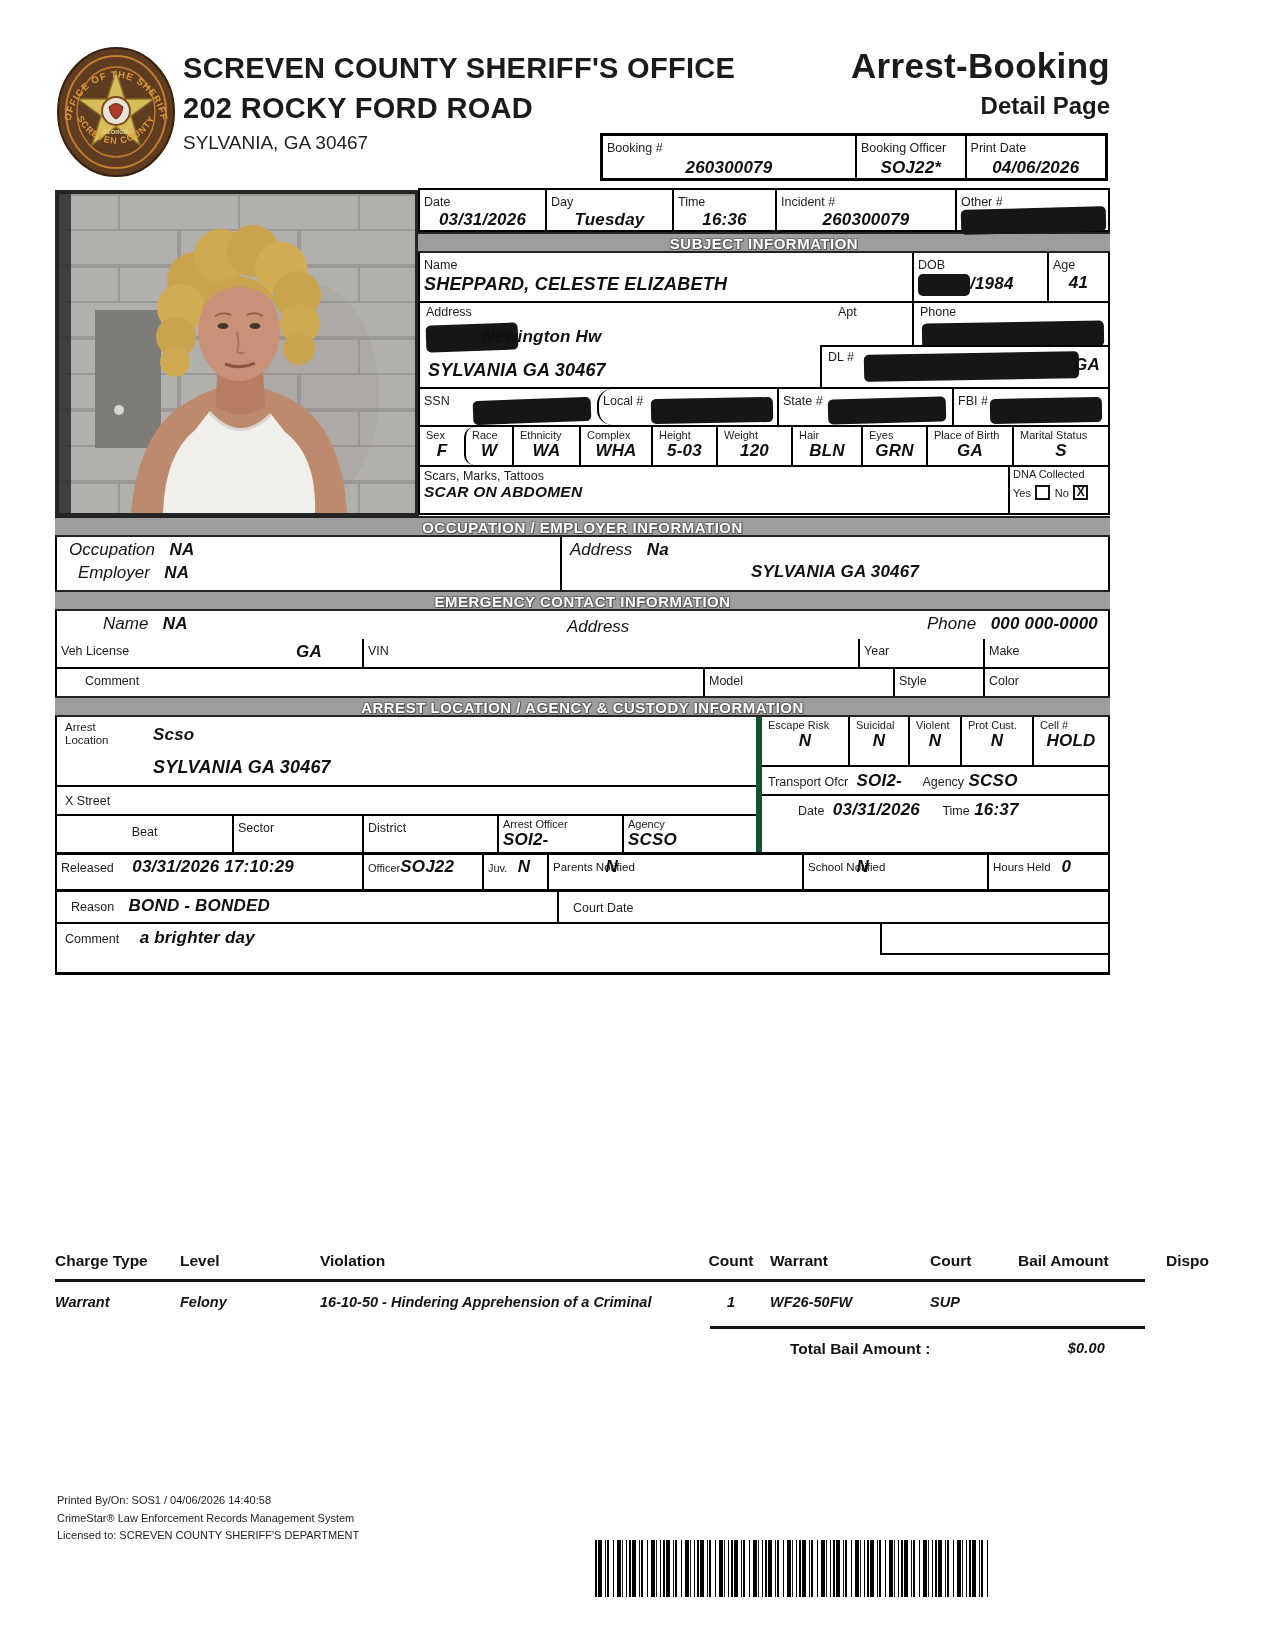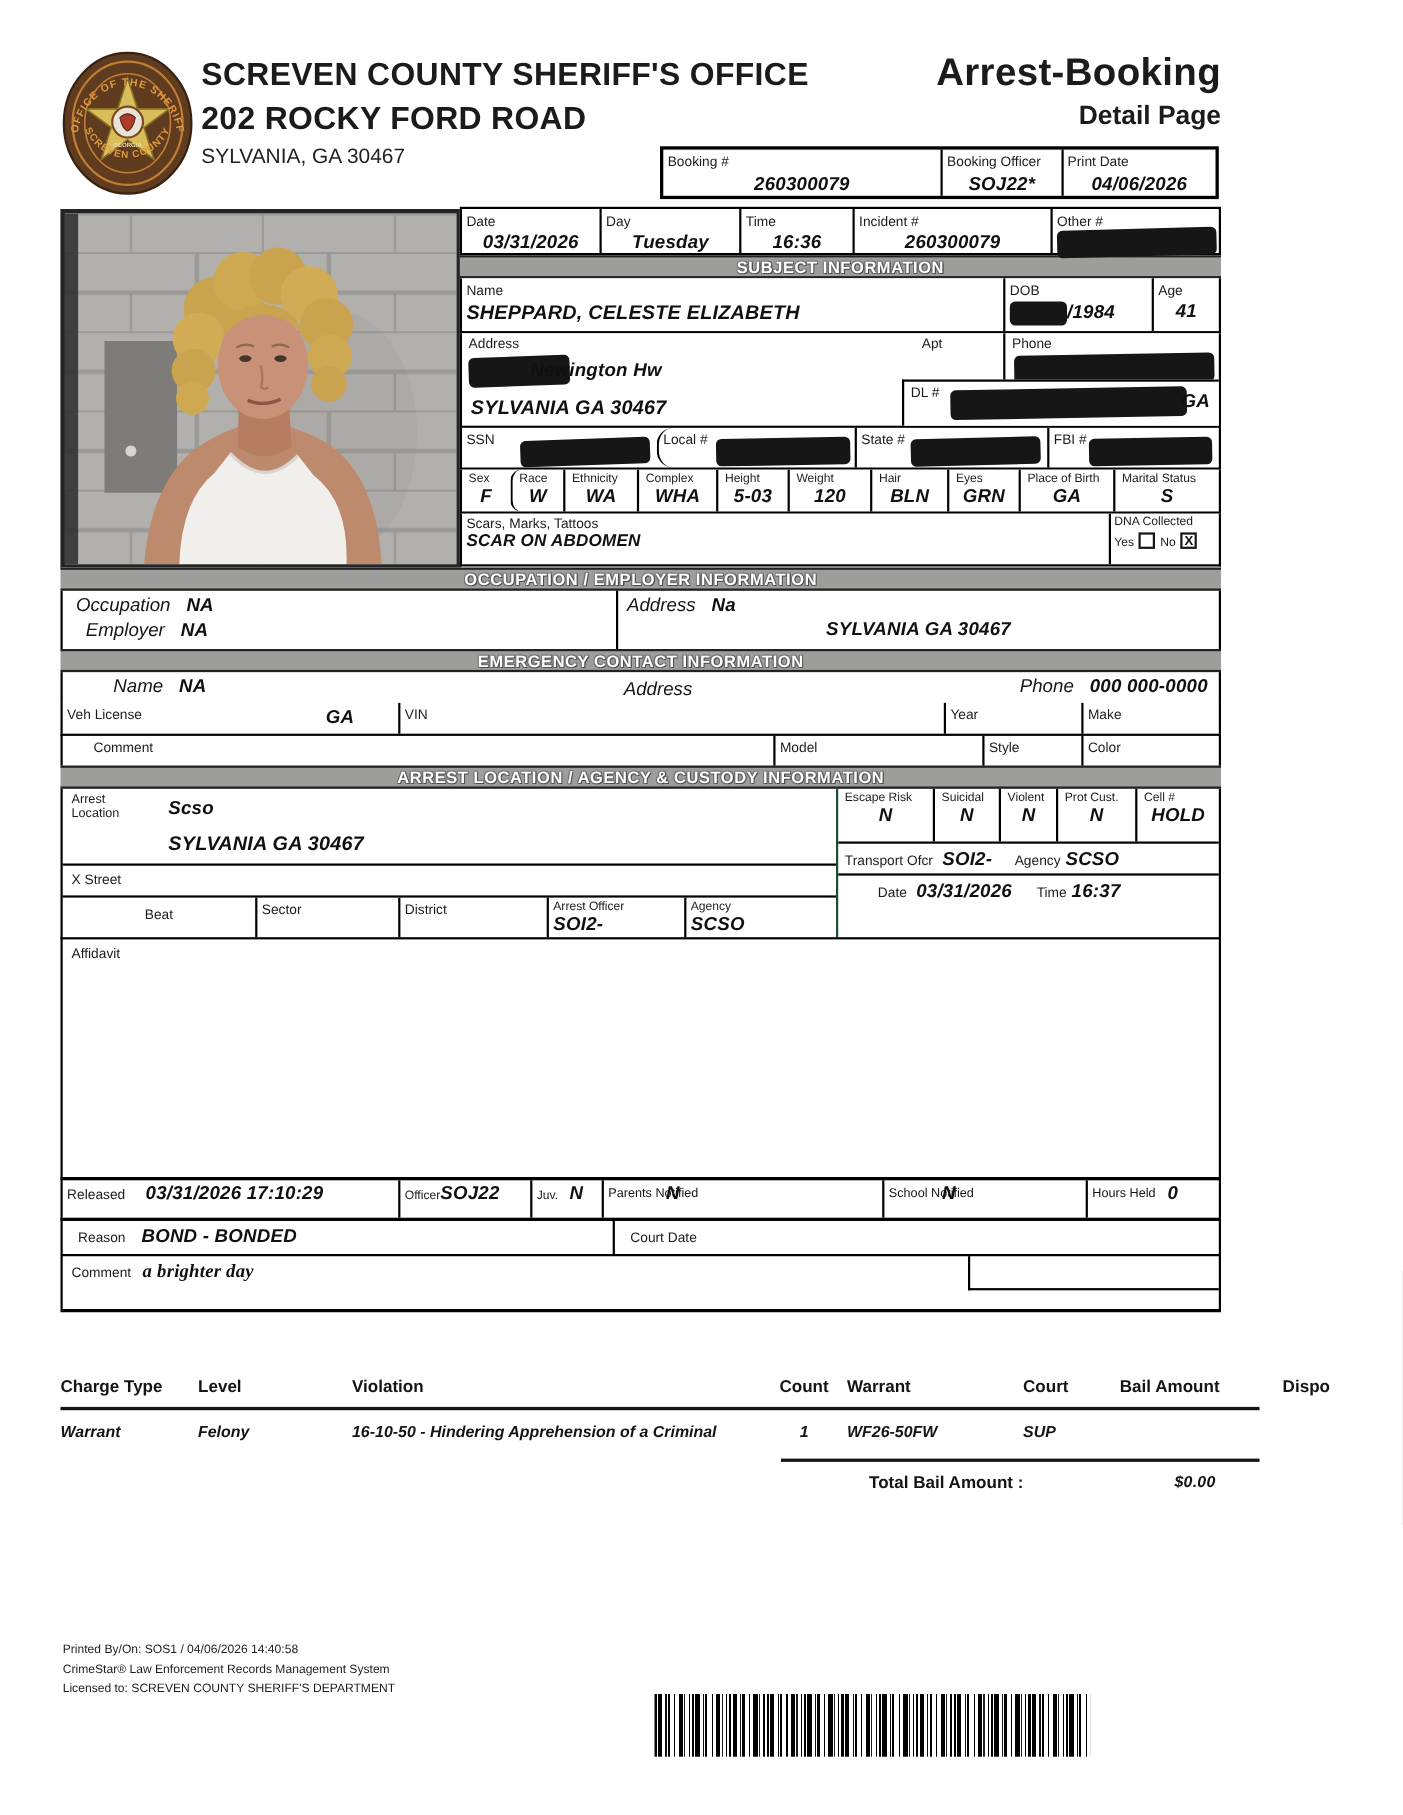--- a/index.html
+++ b/index.html
@@ -363,21 +363,21 @@
       </div>
       <div class="cell bl" style="width:125px;">
         <span class="lbl">Color</span>
       </div>
     </div>
 
 
     <div class="bar">ARREST LOCATION / AGENCY &amp; CUSTODY INFORMATION</div>
 
     <div class="lf-sec flexrow" style="height:135px;">
-      <div style="width:705px; border-right:2px solid #14532d;">
+      <div style="width:705px; border-right:6px solid #14532d;">
         <div style="height:68px; position:relative; padding:4px 8px;">
           <span class="two-line-lbl" style="width:52px; color:#1c1c1c;">Arrest Location</span>
           <span class="val abs" style="left:96px; top:8px;">Scso</span>
           <span class="val abs" style="left:96px; top:40px; font-size:18px;">SYLVANIA GA 30467</span>
         </div>
         <div style="height:29px; border-top:2px solid #000; padding:4px 8px;">
           <span class="lbl">X Street</span>
         </div>
         <div class="flexrow" style="height:38px; border-top:2px solid #000;">
           <div class="cell" style="width:175px; text-align:center; padding-top:6px;">
@@ -430,23 +430,20 @@
         </div>
         <div style="height:30px; border-top:2px solid #000; padding:4px 6px; white-space:nowrap;">
           <span class="lbl" style="margin-left:30px;">Date</span>
           <span class="val" style="margin-left:4px;">03/31/2026</span>
           <span class="lbl" style="margin-left:18px;">Time</span>
           <span class="val">16:37</span>
         </div>
       </div>
     </div>
 
-    <div class="lf-sec" style="height:218px; border-top:2px solid #000; padding:4px 8px;">
-      <span class="lbl">Affidavit</span>
-    </div>
 
     <div class="lf-sec flexrow" style="height:37px; border-top:3px solid #000;">
       <div class="cell" style="width:305px; white-space:nowrap;">
         <span class="lbl">Released</span>
         <span class="val" style="margin-left:14px;">03/31/2026 17:10:29</span>
       </div>
       <div class="cell bl" style="width:120px; white-space:nowrap;">
         <span class="lbl-sm">Officer</span><span class="val">SOJ22</span>
       </div>
       <div class="cell bl" style="width:65px; white-space:nowrap;">
@@ -472,21 +469,21 @@
         <span class="lbl">Reason</span>
         <span class="val" style="margin-left:10px;">BOND - BONDED</span>
       </div>
       <div class="cell bl" style="flex:1; padding-left:14px; padding-top:6px;">
         <span class="lbl">Court Date</span>
       </div>
     </div>
 
     <div class="lf-sec" style="height:53px; border-top:2px solid #000; border-bottom:3px solid #000; padding:4px 8px;">
       <span class="lbl">Comment</span>
-      <span class="val" style="margin-left:6px;font-family:Liberation Serif, serif;">a brighter day</span>
+      <span class="val" style="margin-left:16px;">a brighter day</span>
       <span class="abs" style="right:0; top:0; width:228px; height:31px; border-left:2px solid #000; border-bottom:2px solid #000;"></span>
     </div>
   </div>
 
   <div id="charges">
     <div class="ch-grid ch-h">
       <div>Charge Type</div>
       <div>Level</div>
       <div>Violation</div>
       <div style="text-align:center;">Count</div>

